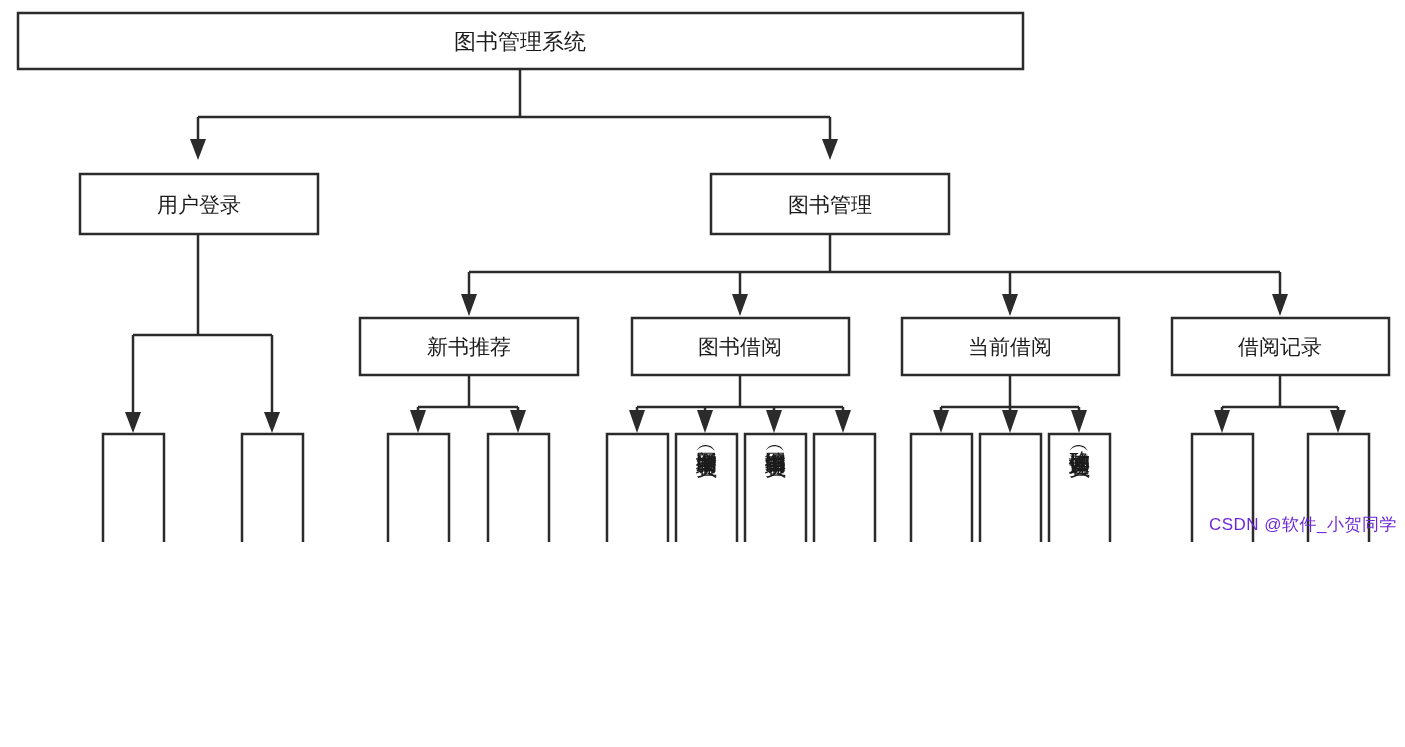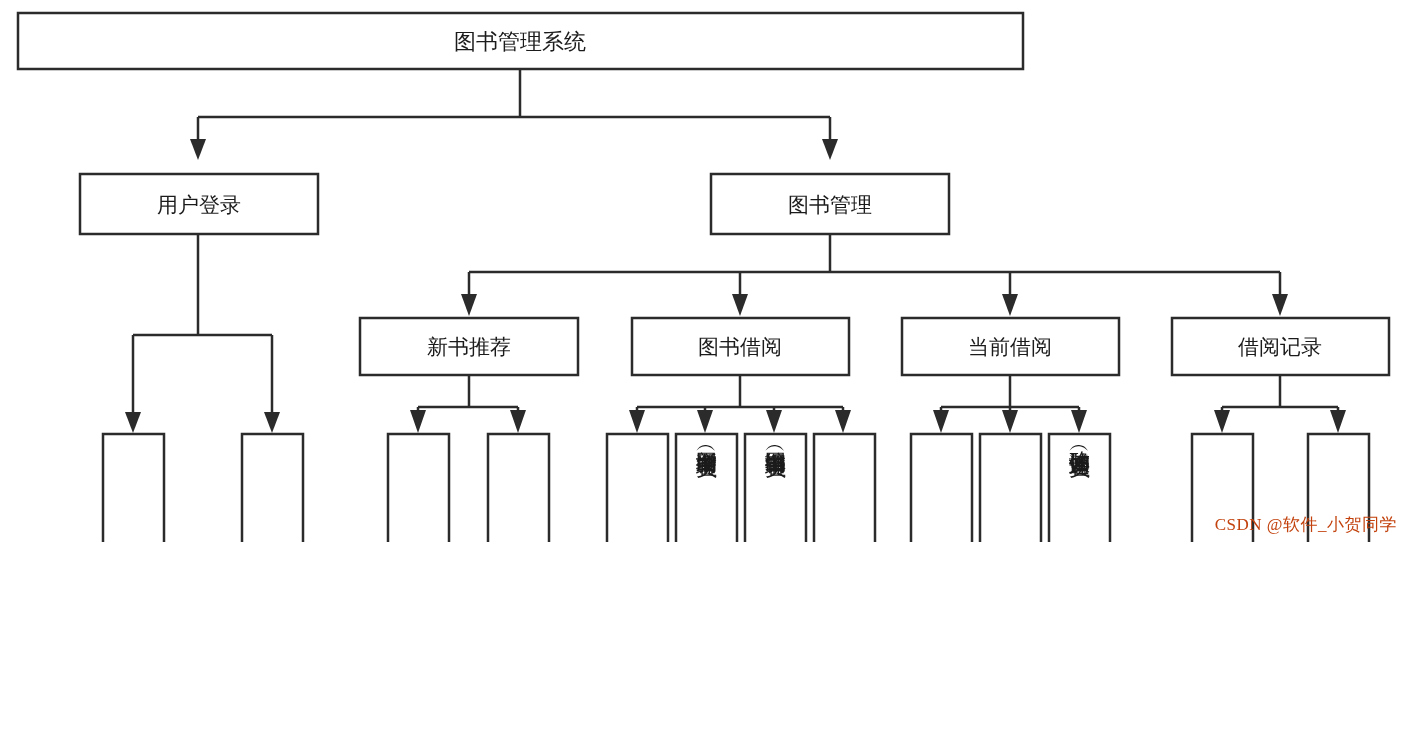--- a/index.html
+++ b/index.html
@@ -71,23 +71,23 @@
     line-height: 1.05;
     letter-spacing: 1px;
     color: #1b1b1b;
     white-space: nowrap;
     text-align: center;
   }
   .watermark {
     position: absolute;
     right: 8px;
     bottom: 6px;
-    font-family: Liberation Serif, serif;
+    font-family: Liberation Sans, sans-serif;
     font-size: 17px;
-    color: #c2410c;
+    color: #6d28d9;
     letter-spacing: 0.5px;
     user-select: none;
   }
 </style>
 </head>
 <body>
 
 <div id="diagram-root">
 
   <svg id="tree-svg" viewBox="0 0 1405 747">

